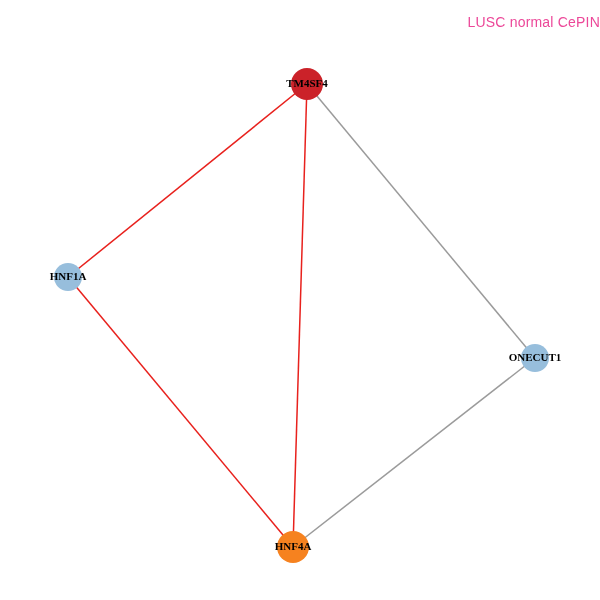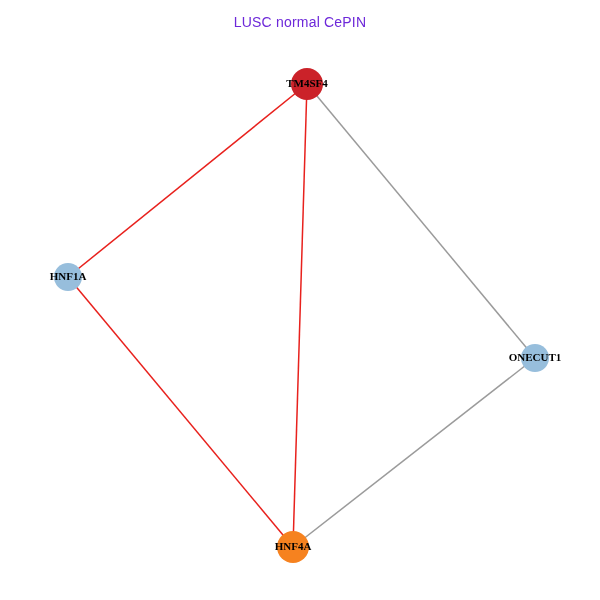--- a/index.html
+++ b/index.html
@@ -50,14 +50,14 @@
       <line x1="293" y1="547" x2="535" y2="358" stroke="#9B9B9B" stroke-width="1.5"></line>
       <circle cx="307" cy="84" r="16" fill="#CB2229"></circle>
       <text x="307" y="87" text-anchor="middle" fill="#000000" class="node-label">TM4SF4</text>
       <circle cx="68" cy="277" r="14" fill="#97BEDC"></circle>
       <text x="68" y="280" text-anchor="middle" fill="#000000" class="node-label">HNF1A</text>
       <circle cx="535" cy="358" r="14" fill="#97BEDC"></circle>
       <text x="535" y="361" text-anchor="middle" fill="#000000" class="node-label">ONECUT1</text>
       <circle cx="293" cy="547" r="16" fill="#F6821F"></circle>
       <text x="293" y="550" text-anchor="middle" fill="#000000" class="node-label">HNF4A</text>
     </svg>
-  <div class="plot-title" style="color: #6d28d9;">LUSC normal CePIN</div>
+  <div class="plot-title" style="color: #ec4899; text-align: right;">LUSC normal CePIN</div>
 </div>
 
 </body></html>

